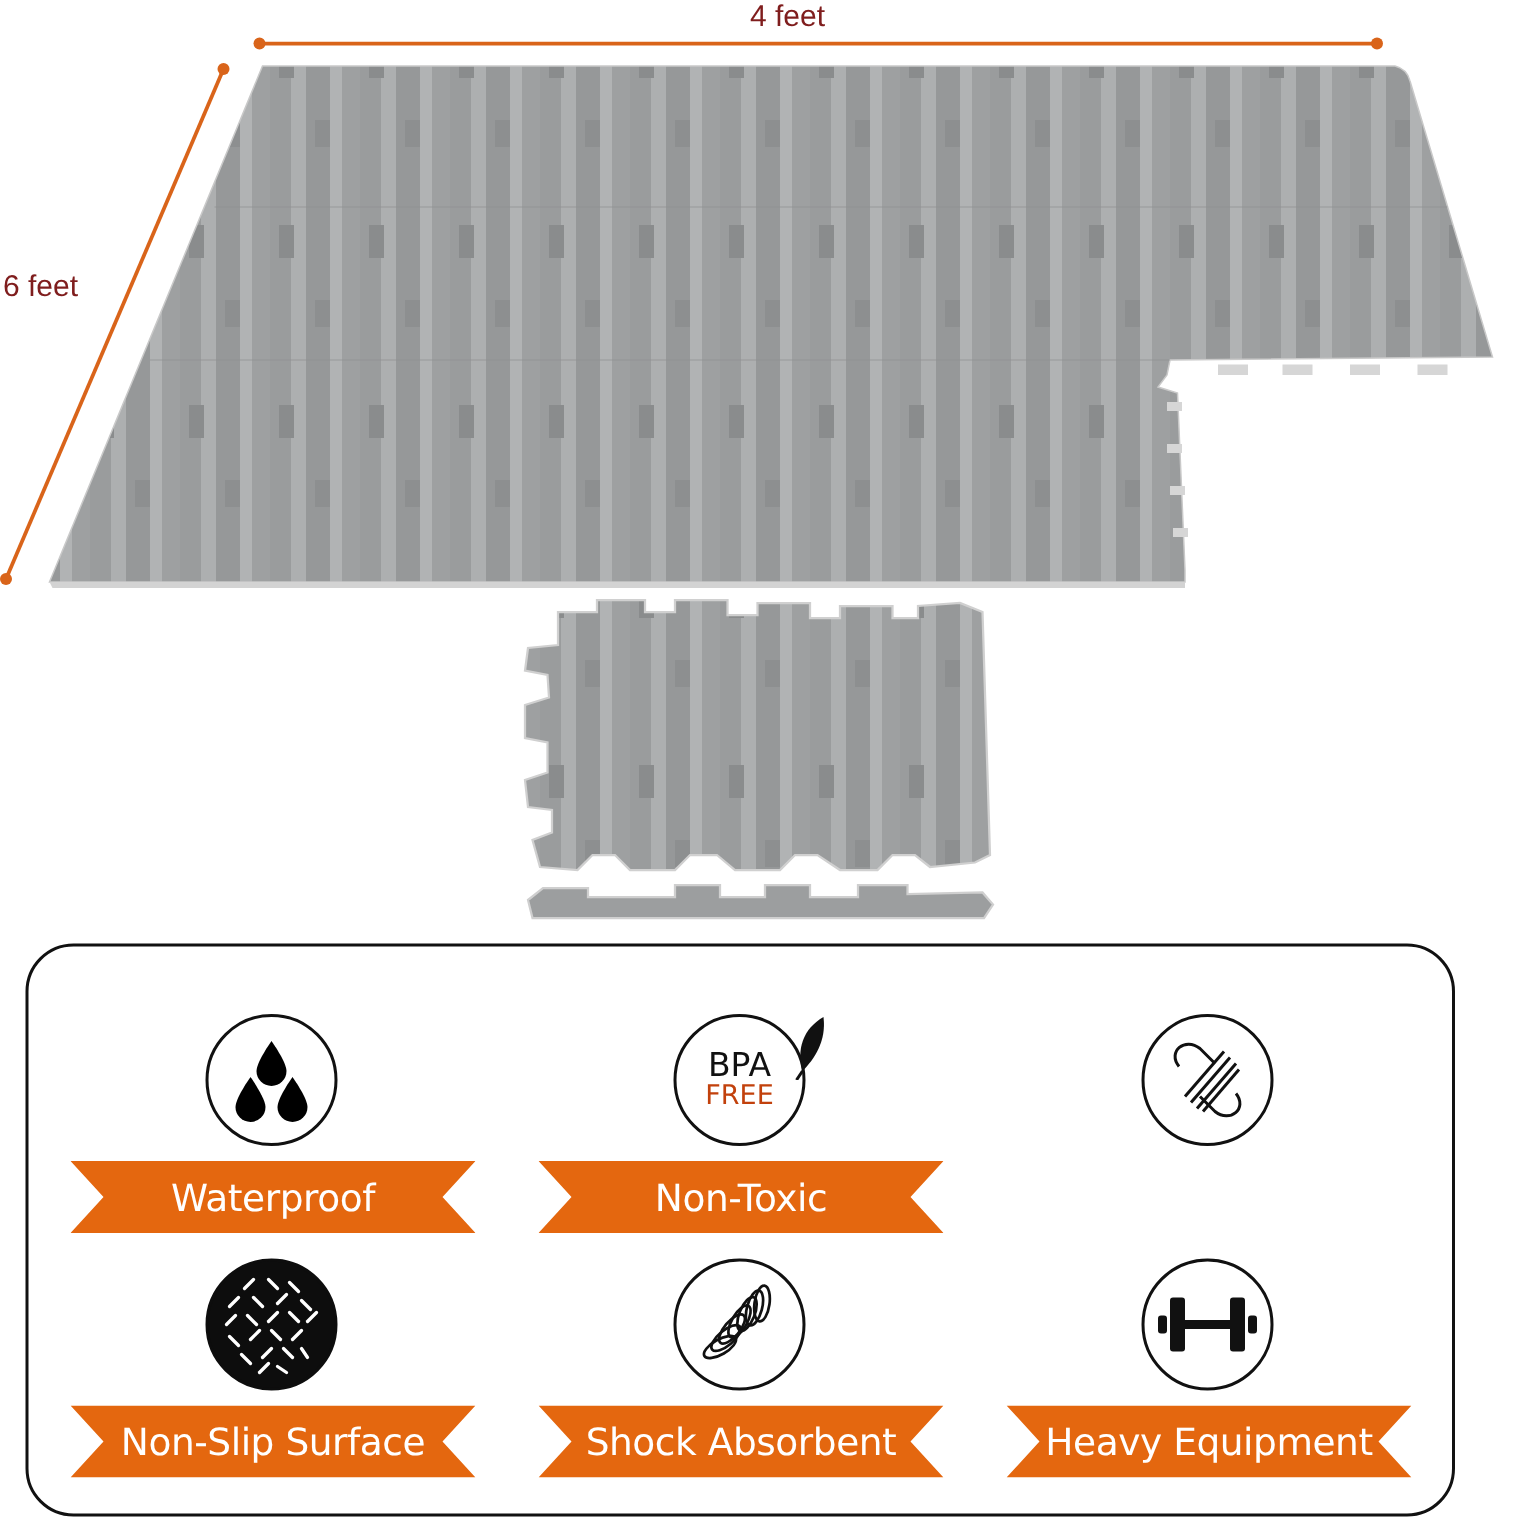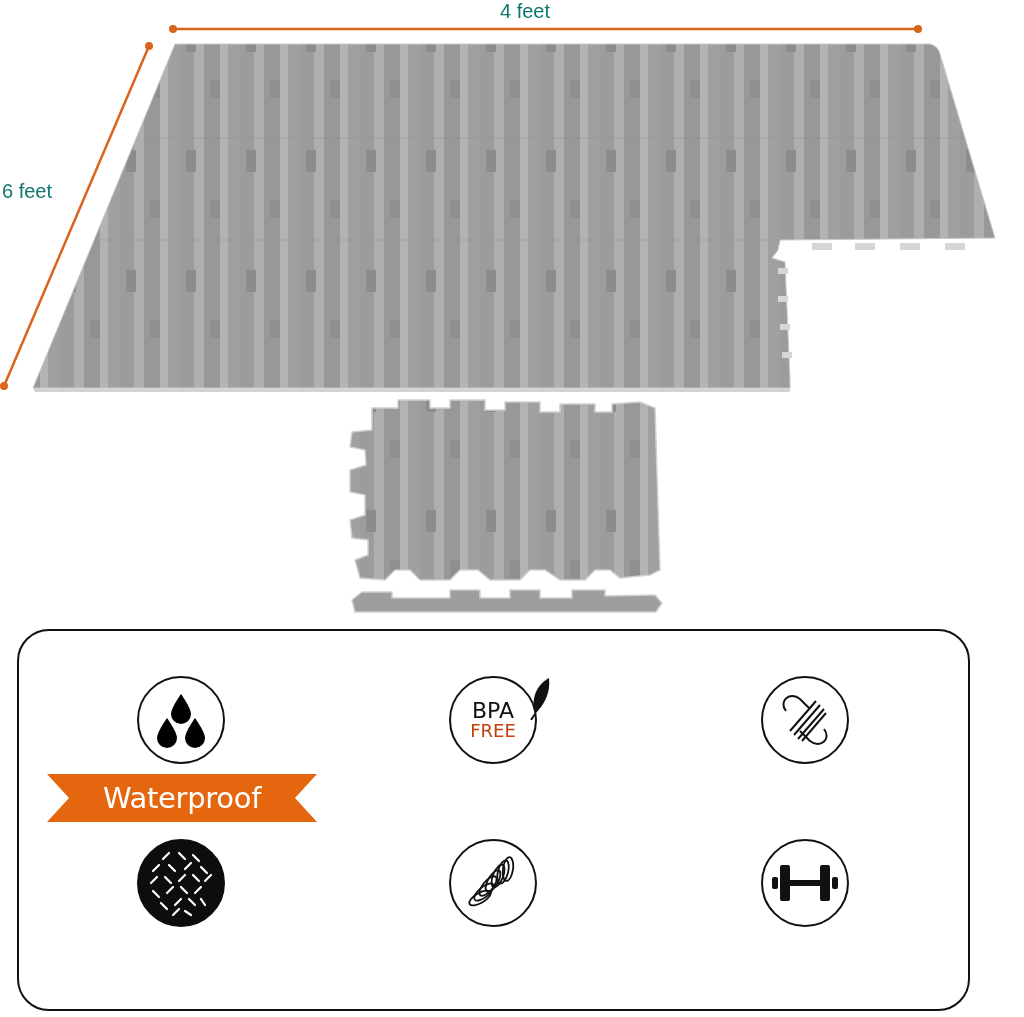--- a/index.html
+++ b/index.html
@@ -2,21 +2,21 @@
 <html><head>
 <meta charset="utf-8">
 <style>
   html, body { margin:0; padding:0; }
   body {
     width:1024px; height:1017px; background:#ffffff; position:relative; overflow:hidden;
     font-family: "DejaVu Sans", "Liberation Sans", sans-serif;
   }
   .abs { position:absolute; }
   .dim-label {
-    position:absolute; font-family:"Liberation Sans", sans-serif; font-size:20px; color:#0f766e;
+    position:absolute; font-family:"Liberation Sans", sans-serif; font-size:20px; color:#7f1d1d;
   }
   #dim-width-label { left:500px; top:0px; }
   #dim-height-label { left:2px; top:180px; }
   svg.full { position:absolute; left:0; top:0; }
 
   .feature-box {
     position:absolute; left:17px; top:629px; width:953px; height:382px;
     border:2.5px solid #111; border-radius:32px; box-sizing:border-box; background:#fff;
   }
   .feature { position:absolute; width:270px; height:170px; }
@@ -26,21 +26,21 @@
     display:flex; align-items:center; justify-content:center;
   }
   .icon-circle.filled { background:#0d0d0d; border-color:#0d0d0d; }
   .ribbon {
     position:absolute; left:0; top:98px; width:270px; height:48px;
   }
   .ribbon svg { position:absolute; left:0; top:0; }
   .ribbon-label {
     position:absolute; left:0; top:0; width:100%; height:100%;
     display:flex; align-items:center; justify-content:center;
-    color:#fff; font-size:29px; font-family:"DejaVu Sans", sans-serif; letter-spacing:-0.3px;
+    color:#fff; font-size:25px; font-family:"DejaVu Sans", sans-serif; letter-spacing:-0.3px;
   }
 </style>
 </head>
 <body>
 
 <svg class="full" width="1024" height="640" viewBox="0 0 1024 640">
   <defs>
     <pattern id="wood" width="60" height="120" patternUnits="userSpaceOnUse">
       <rect width="60" height="120" fill="#a3a5a6"></rect>
       <rect x="0" y="0" width="14" height="120" fill="#9a9c9d"></rect>
@@ -115,20 +115,26 @@
 
 <div class="feature" style="left:359px; top:676px;">
   <div class="icon-circle" style="flex-direction:column; line-height:1;">
     <span style="font-size:22px; color:#111; font-family:'DejaVu Sans',sans-serif;">BPA</span>
     <span style="font-size:18px; color:#c2410c; font-family:'DejaVu Sans',sans-serif;">FREE</span>
   </div>
   <svg class="abs" style="left:170px; top:0;" width="24" height="44" viewBox="0 0 24 44">
     <path d="M20,2 C6,10 2,24 6,38 C14,30 22,18 20,2 Z" fill="#111"></path>
     <path d="M6,38 L2,44" stroke="#111" stroke-width="2"></path>
   </svg>
+  <div class="ribbon">
+    <svg width="270" height="48">
+        <polygon points="0,0 270,0 248,24 270,48 0,48 22,24" fill="#E4670F"></polygon>
+      </svg>
+    <div class="ribbon-label">Non-Toxic</div>
+  </div>
 </div>
 
 <div class="feature" style="left:671px; top:676px;">
   <div class="icon-circle">
     <svg width="66" height="66" viewBox="0 0 66 66" fill="none" stroke="#111" stroke-width="2">
       <path d="M14,24 C6,14 18,4 28,12 L38,22"></path>
       <path d="M52,42 C60,52 48,62 38,54 L28,44"></path>
       <g stroke-width="2">
         <path d="M18,44 L44,14"></path>
           <path d="M22,48 L48,18"></path>
@@ -161,39 +167,57 @@
           <path d="M54,50 L60,44"></path>
         <path d="M20,60 L26,66"></path>
           <path d="M34,62 L40,56"></path>
           <path d="M48,56 L54,62"></path>
           <path d="M60,56 L64,62"></path>
         <path d="M32,72 L38,66"></path>
           <path d="M44,68 L50,72"></path>
       </g>
     </svg>
   </div>
+  <div class="ribbon">
+    <svg width="270" height="48">
+        <polygon points="0,0 270,0 248,24 270,48 0,48 22,24" fill="#E4670F"></polygon>
+      </svg>
+    <div class="ribbon-label">Non-Slip Surface</div>
+  </div>
 </div>
 
 <div class="feature" style="left:359px; top:839px;">
   <div class="icon-circle">
     <svg width="62" height="62" viewBox="0 0 62 62" fill="none" stroke="#111" stroke-width="1.8">
       <ellipse cx="18" cy="46" rx="12" ry="5" transform="rotate(-30 18 46)"></ellipse>
       <ellipse cx="22" cy="40" rx="12" ry="5" transform="rotate(-40 22 40)"></ellipse>
       <ellipse cx="26" cy="34" rx="12" ry="5" transform="rotate(-50 26 34)"></ellipse>
       <ellipse cx="31" cy="29" rx="12" ry="5" transform="rotate(-60 31 29)"></ellipse>
       <ellipse cx="36" cy="24" rx="12" ry="5" transform="rotate(-68 36 24)"></ellipse>
       <ellipse cx="41" cy="20" rx="12" ry="5" transform="rotate(-75 41 20)"></ellipse>
       <ellipse cx="46" cy="17" rx="12" ry="5" transform="rotate(-82 46 17)"></ellipse>
     </svg>
   </div>
+  <div class="ribbon">
+    <svg width="270" height="48">
+        <polygon points="0,0 270,0 248,24 270,48 0,48 22,24" fill="#E4670F"></polygon>
+      </svg>
+    <div class="ribbon-label">Shock Absorbent</div>
+  </div>
 </div>
 
 <div class="feature" style="left:671px; top:839px;">
   <div class="icon-circle">
     <svg width="70" height="50" viewBox="0 0 70 50">
       <rect x="2" y="19" width="6" height="12" rx="2" fill="#111"></rect>
       <rect x="10" y="7" width="10" height="36" rx="2" fill="#111"></rect>
       <rect x="20" y="22" width="30" height="6" fill="#111"></rect>
       <rect x="50" y="7" width="10" height="36" rx="2" fill="#111"></rect>
       <rect x="62" y="19" width="6" height="12" rx="2" fill="#111"></rect>
     </svg>
   </div>
+  <div class="ribbon">
+    <svg width="270" height="48">
+        <polygon points="0,0 270,0 248,24 270,48 0,48 22,24" fill="#E4670F"></polygon>
+      </svg>
+    <div class="ribbon-label">Heavy Equipment</div>
+  </div>
 </div>
 
 </body></html>

